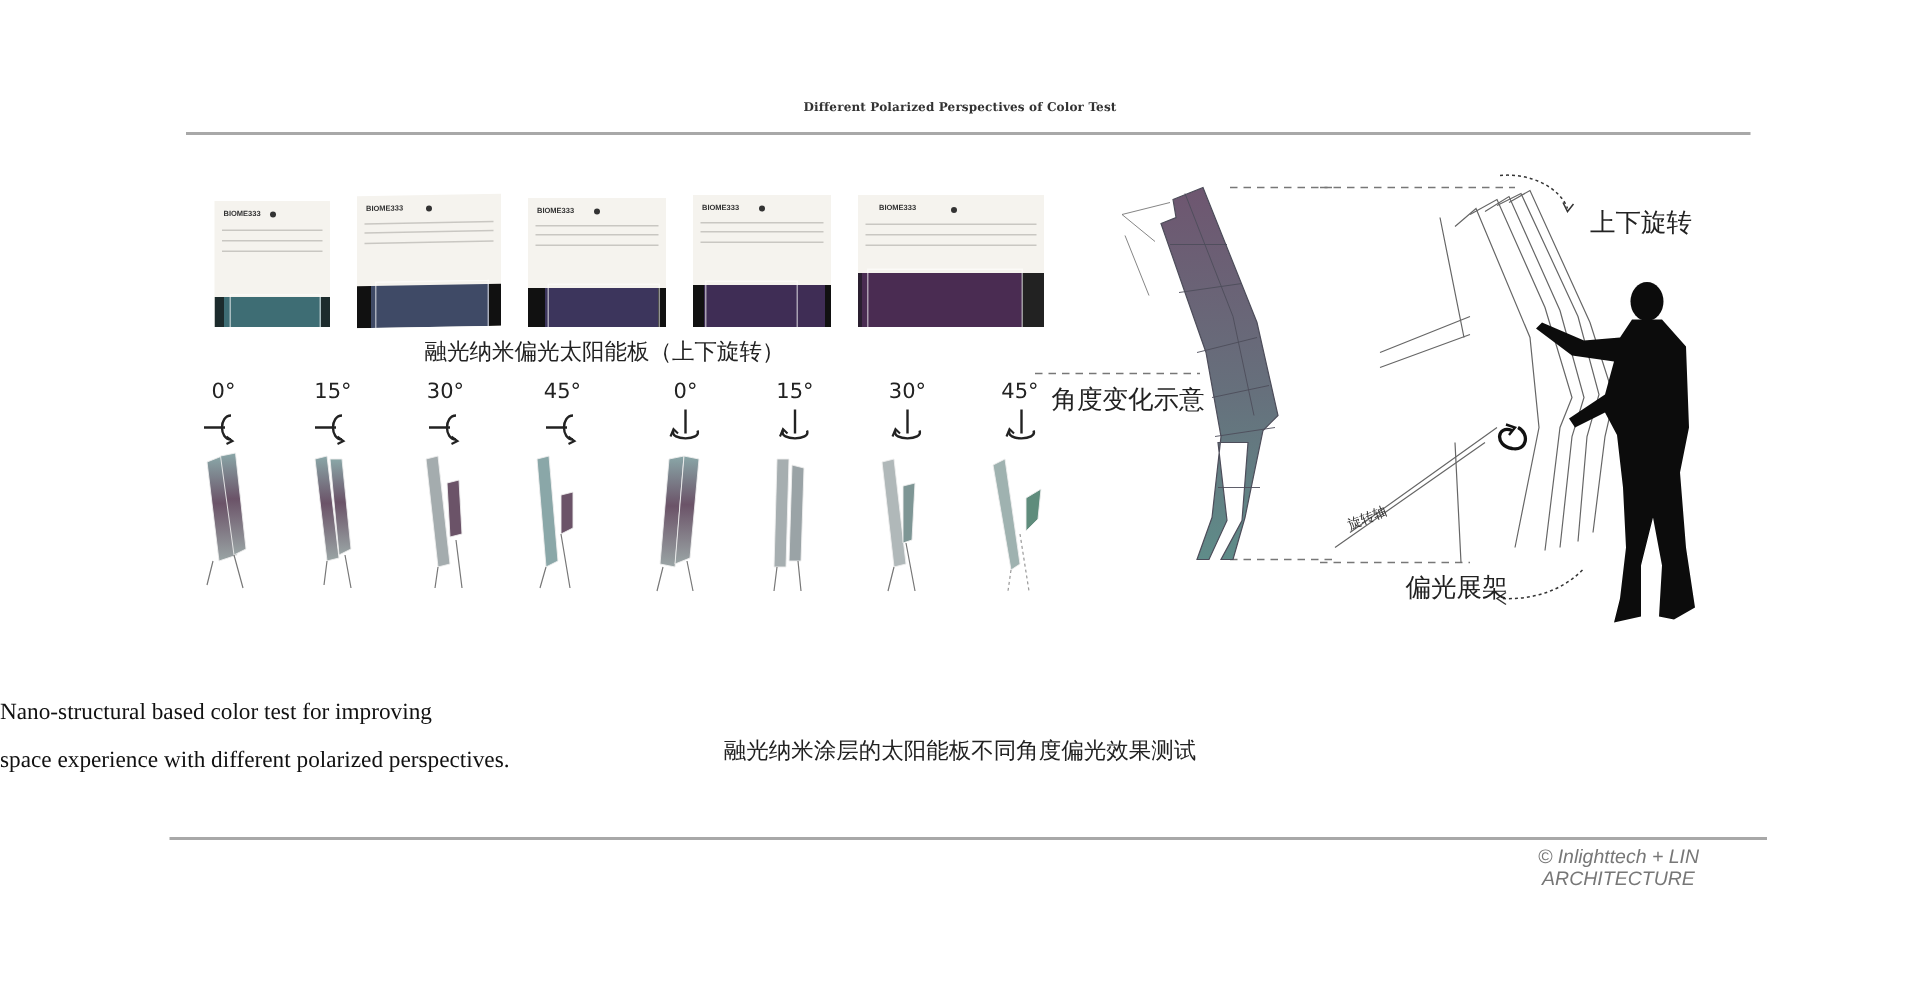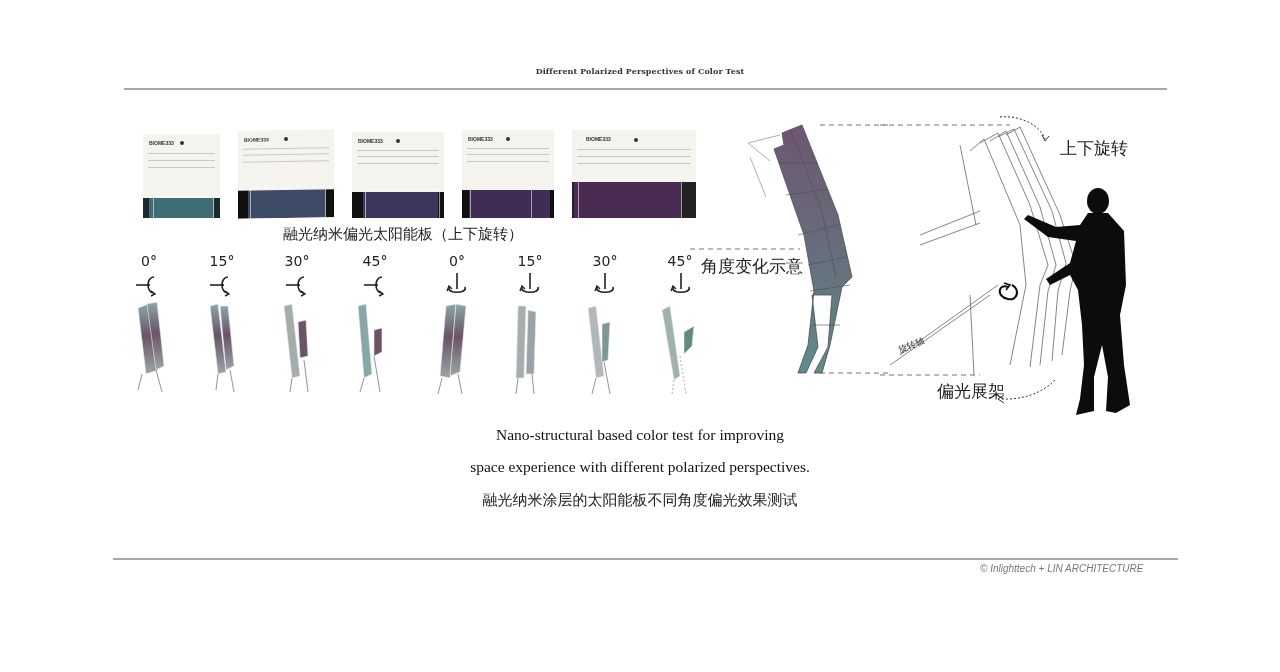--- a/index.html
+++ b/index.html
@@ -1,35 +1,35 @@
 <!DOCTYPE html>
 <html><head>
 <meta charset="utf-8">
 <style>
   html,body{margin:0;padding:0;background:#ffffff;}
   body{width:1280px;height:672px;position:relative;overflow:hidden;font-family:"Liberation Serif",serif;color:#222;}
   .abs{position:absolute;}
   .title{left:0;width:1280px;top:66px;text-align:center;font-family:"DejaVu Serif",serif;font-size:8px;font-weight:bold;color:#333;letter-spacing:0.1px;}
   .rule-top{left:124px;top:88px;width:1043px;height:2px;background:#a8a8a8;}
   .rule-bottom{left:113px;top:558px;width:1065px;height:2px;background:#a8a8a8;}
-  .credit{left:980px;width:198px;top:563px;text-align:left;font-family:"Liberation Sans",sans-serif;font-style:italic;font-size:10px;color:#777;}
+  .credit{left:980px;width:198px;top:563px;text-align:center;font-family:"Liberation Sans",sans-serif;font-style:italic;font-size:13px;color:#777;}
 
   
   .card{position:absolute;background:#f5f3ee;overflow:hidden;}
   .card .hdr{position:absolute;left:6px;top:6px;font-family:"Liberation Sans",sans-serif;font-size:5px;font-weight:bold;color:#333;}
   .card .dot{position:absolute;width:4px;height:4px;border-radius:50%;background:#333;}
   .card .ln{position:absolute;left:5px;right:5px;height:1px;background:#c9c7c2;}
   .card .panel{position:absolute;left:0;right:0;bottom:0;}
   .card .glass{position:absolute;border:1px solid rgba(255,255,255,0.55);border-bottom:none;}
   .cap-cn{font-family:"DejaVu Sans",sans-serif;font-size:15px;color:#222;}
   .deg{font-family:"DejaVu Sans",sans-serif;font-size:14px;color:#222;width:40px;text-align:center;}
   .rot{width:30px;height:26px;}
   .model{width:50px;height:100px;}
   .label-cn{font-family:"DejaVu Sans",sans-serif;font-size:17px;color:#222;}
-  .desc{left:0;width:1280px;text-align:center;font-family:"Liberation Serif",serif;font-size:15.5px;color:#111;}
+  .desc{left:0;width:1280px;font-family:"Liberation Serif",serif;font-size:15.5px;color:#111;margin-top:40px;}
   .desc-cn{left:0;width:1280px;text-align:center;font-family:"DejaVu Sans",sans-serif;font-size:15px;color:#222;}
 </style>
 </head>
 <body>
 
 <div class="abs title">Different Polarized Perspectives of Color Test</div>
 <div class="abs rule-top"></div>
 
 <div>
   <div class="card" style="left:143px;top:134px;width:77px;height:84px;">

